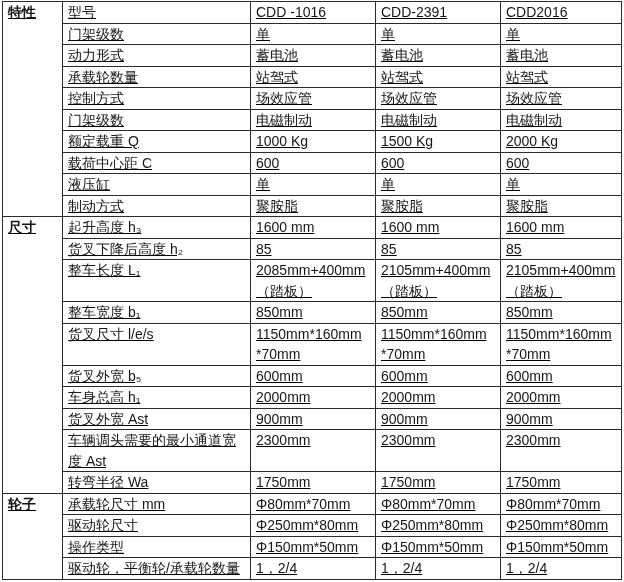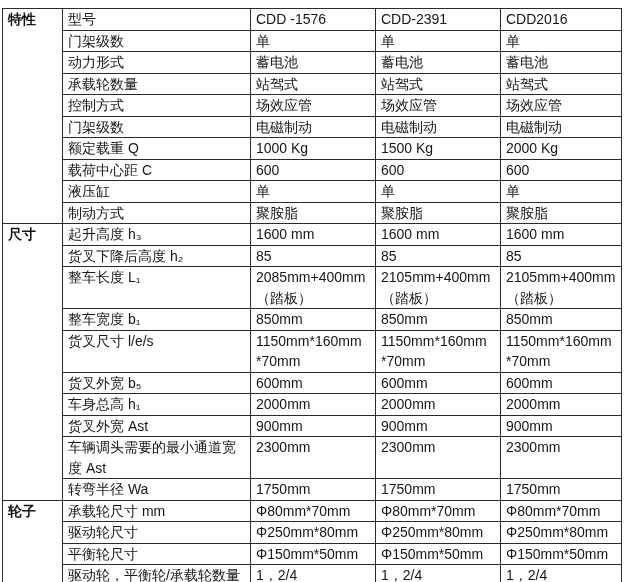--- a/index.html
+++ b/index.html
@@ -5,23 +5,24 @@
   html, body {
     margin: 0;
     padding: 0;
     background: #ffffff;
     font-family: "Liberation Sans", "DejaVu Sans", sans-serif;
   }
   .page {
     width: 624px;
     height: 582px;
     box-sizing: border-box;
-    padding: 8px 2px;
+    padding: 1px 2px;
     overflow: hidden;
     background: #ffffff;
+    text-decoration: underline;
   }
   table.spec-table {
     border-collapse: collapse;
     width: 619px;
     table-layout: fixed;
   }
   table.spec-table td {
     border: 1px solid #2b2b2b;
     font-size: 14px;
     line-height: 20.5px;
@@ -48,21 +49,21 @@
       <col style="width:60px">
       <col style="width:188px">
       <col style="width:125px">
       <col style="width:125px">
       <col style="width:121px">
     </colgroup>
     <tbody id="spec-table-body">
         <tr>
           <td class="section-cell" rowspan="10">特性</td>
           <td class="param-cell">型号</td>
-          <td class="value-cell">CDD -1576</td>
+          <td class="value-cell">CDD -1016</td>
           <td class="value-cell">CDD-2391</td>
           <td class="value-cell">CDD2016</td>
         </tr>
         <tr>
           <td class="param-cell">门架级数</td>
           <td class="value-cell">单</td>
           <td class="value-cell">单</td>
           <td class="value-cell">单</td>
         </tr>
         <tr>
@@ -187,21 +188,21 @@
           <td class="value-cell">Φ80mm*70mm</td>
           <td class="value-cell">Φ80mm*70mm</td>
         </tr>
         <tr>
           <td class="param-cell">驱动轮尺寸</td>
           <td class="value-cell">Φ250mm*80mm</td>
           <td class="value-cell">Φ250mm*80mm</td>
           <td class="value-cell">Φ250mm*80mm</td>
         </tr>
         <tr>
-          <td class="param-cell">平衡轮尺寸</td>
+          <td class="param-cell">操作类型</td>
           <td class="value-cell">Φ150mm*50mm</td>
           <td class="value-cell">Φ150mm*50mm</td>
           <td class="value-cell">Φ150mm*50mm</td>
         </tr>
         <tr>
           <td class="param-cell">驱动轮，平衡轮/承载轮数量</td>
           <td class="value-cell">1，2/4</td>
           <td class="value-cell">1，2/4</td>
           <td class="value-cell">1，2/4</td>
         </tr>

